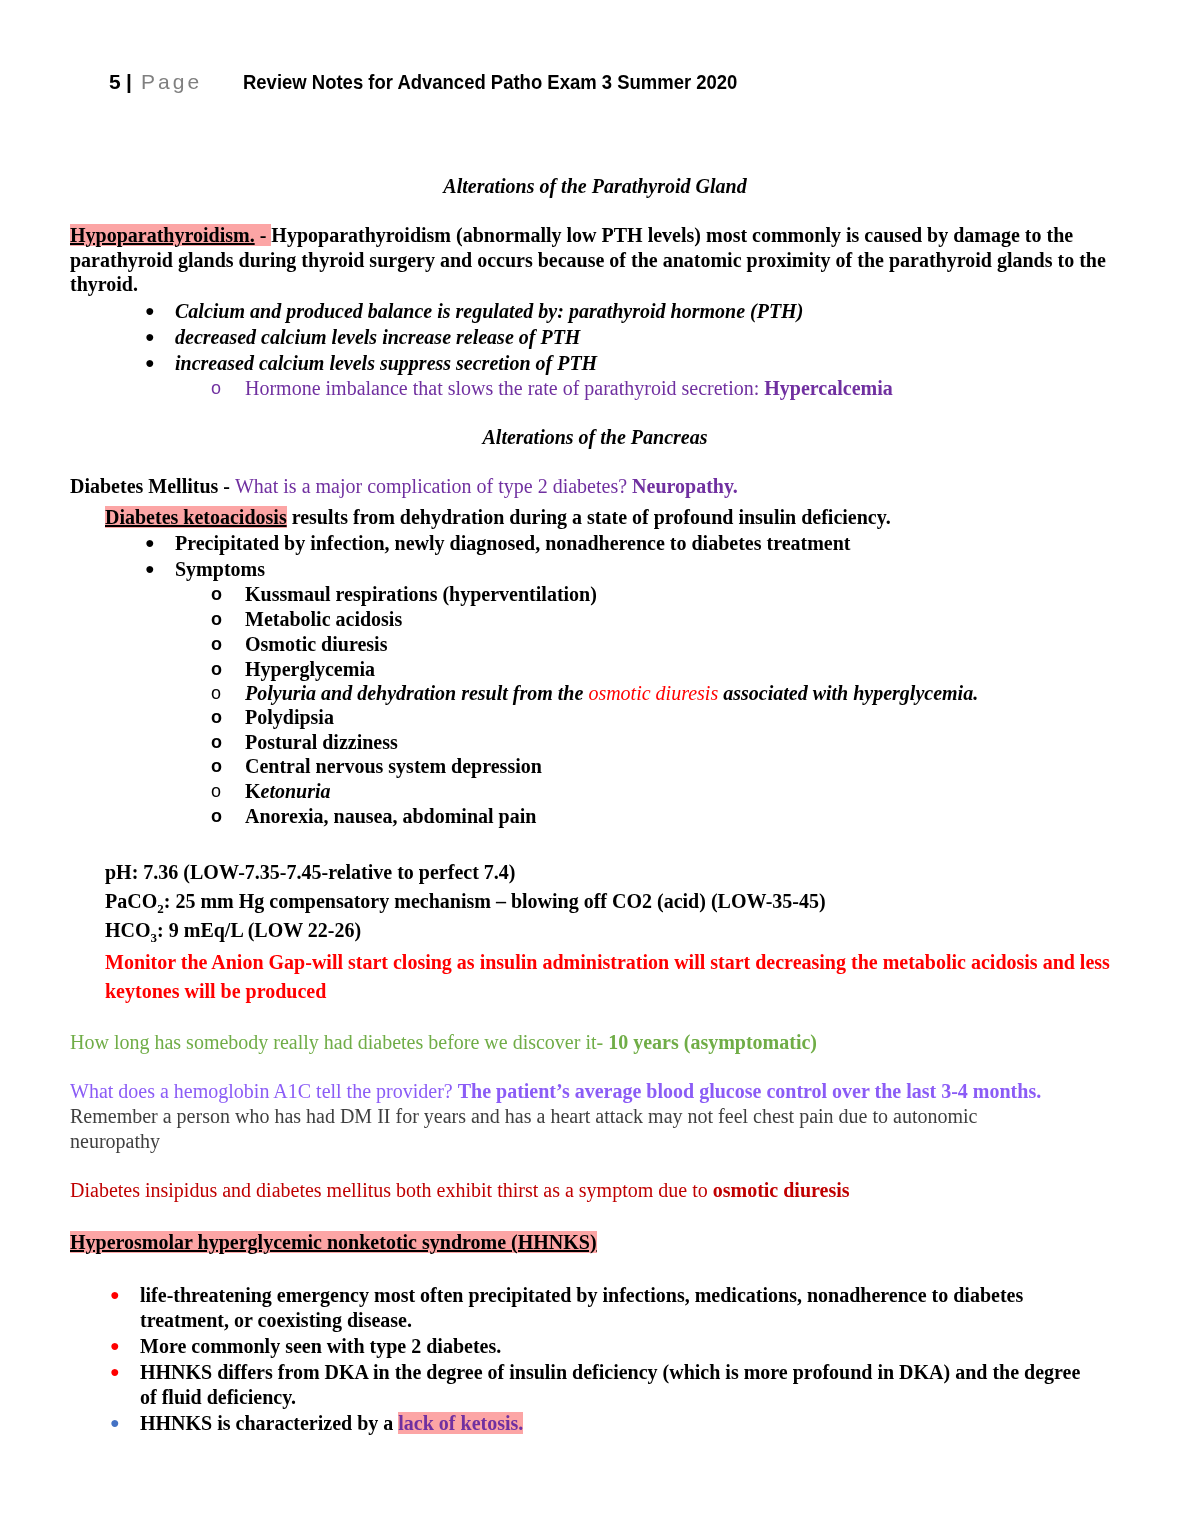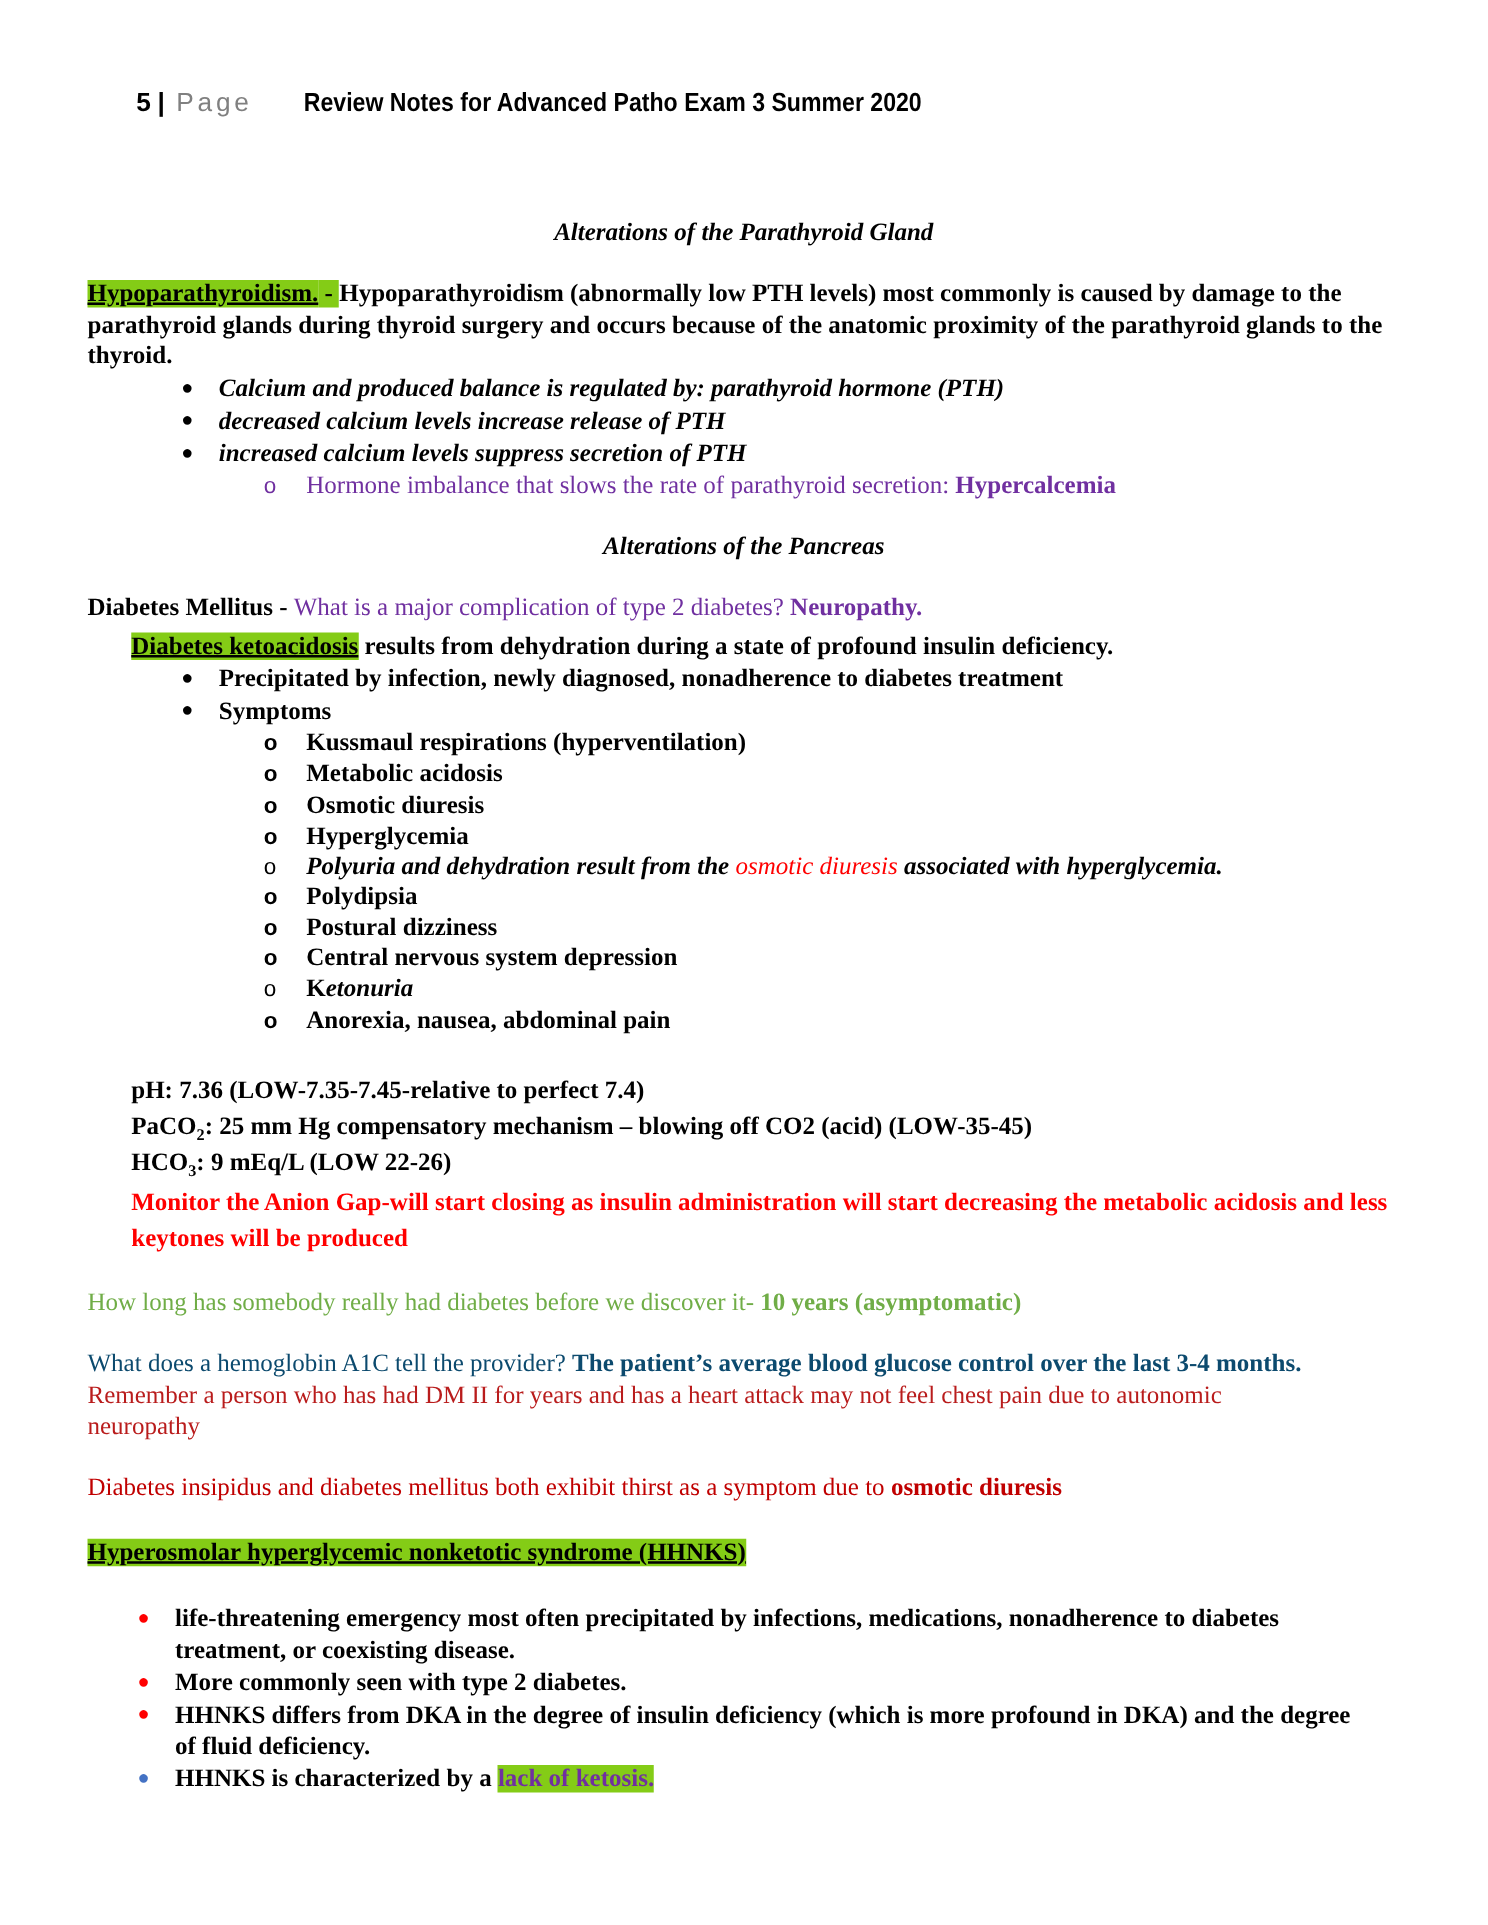--- a/index.html
+++ b/index.html
@@ -8,28 +8,28 @@
   .hdr { position: absolute; left: 70px; top: 70px; font-size: 21px; white-space: nowrap; margin-left: 39px; }
   .hdr .num { font-family: "Liberation Sans", sans-serif; font-weight: bold; }
   .hdr .bar { font-family: "Liberation Sans", sans-serif; font-weight: bold; }
   .hdr .pg { font-family: "Liberation Sans", sans-serif; color: #808080; letter-spacing: 3px; margin-left: 4px; }
   .hdr .title { font-family: "Liberation Sans", sans-serif; font-weight: bold; margin-left: 36px; transform: scaleX(0.88); display: inline-block; transform-origin: left center; }
   .abs { position: absolute; white-space: nowrap; font-size: 20px; line-height: 24px; }
   .center { left: 0; width: 1190px; text-align: center; }
   .sec-title { font-style: italic; font-weight: bold; }
   .b { font-weight: bold; }
   .i { font-style: italic; }
-  .hl { background: #84cc16; }
+  .hl { background: #fca5a5; }
   .u { text-decoration: underline; }
   .purple { color: #7030a0; }
   .red { color: #ff0000; }
   .darkred { color: #c00000; }
   .green { color: #70ad47; }
-  .magenta { color: #0c4a6e; }
-  .blue { color: #b91c1c; }
+  .magenta { color: #8b5cf6; }
+  .blue { color: #404040; }
   .para { position: absolute; left: 70px; width: 1050px; font-size: 20px; line-height: 24.5px; }
   .bullet { position: absolute; font-size: 20px; line-height: 24px; white-space: nowrap; }
   .bullet .dot { position: absolute; left: -30px; top: 0; font-size: 16px; }
   .bullet .circ { position: absolute; left: -34px; top: 0; font-size: 18px; font-family: "Liberation Sans", sans-serif; }
   .hb { position: absolute; left: 140px; width: 960px; font-size: 20px; line-height: 24.5px; font-weight: bold; }
   .hb .dot { position: absolute; left: -30px; top: 0; font-size: 16px; }
 </style>
 </head>
 <body>
 

